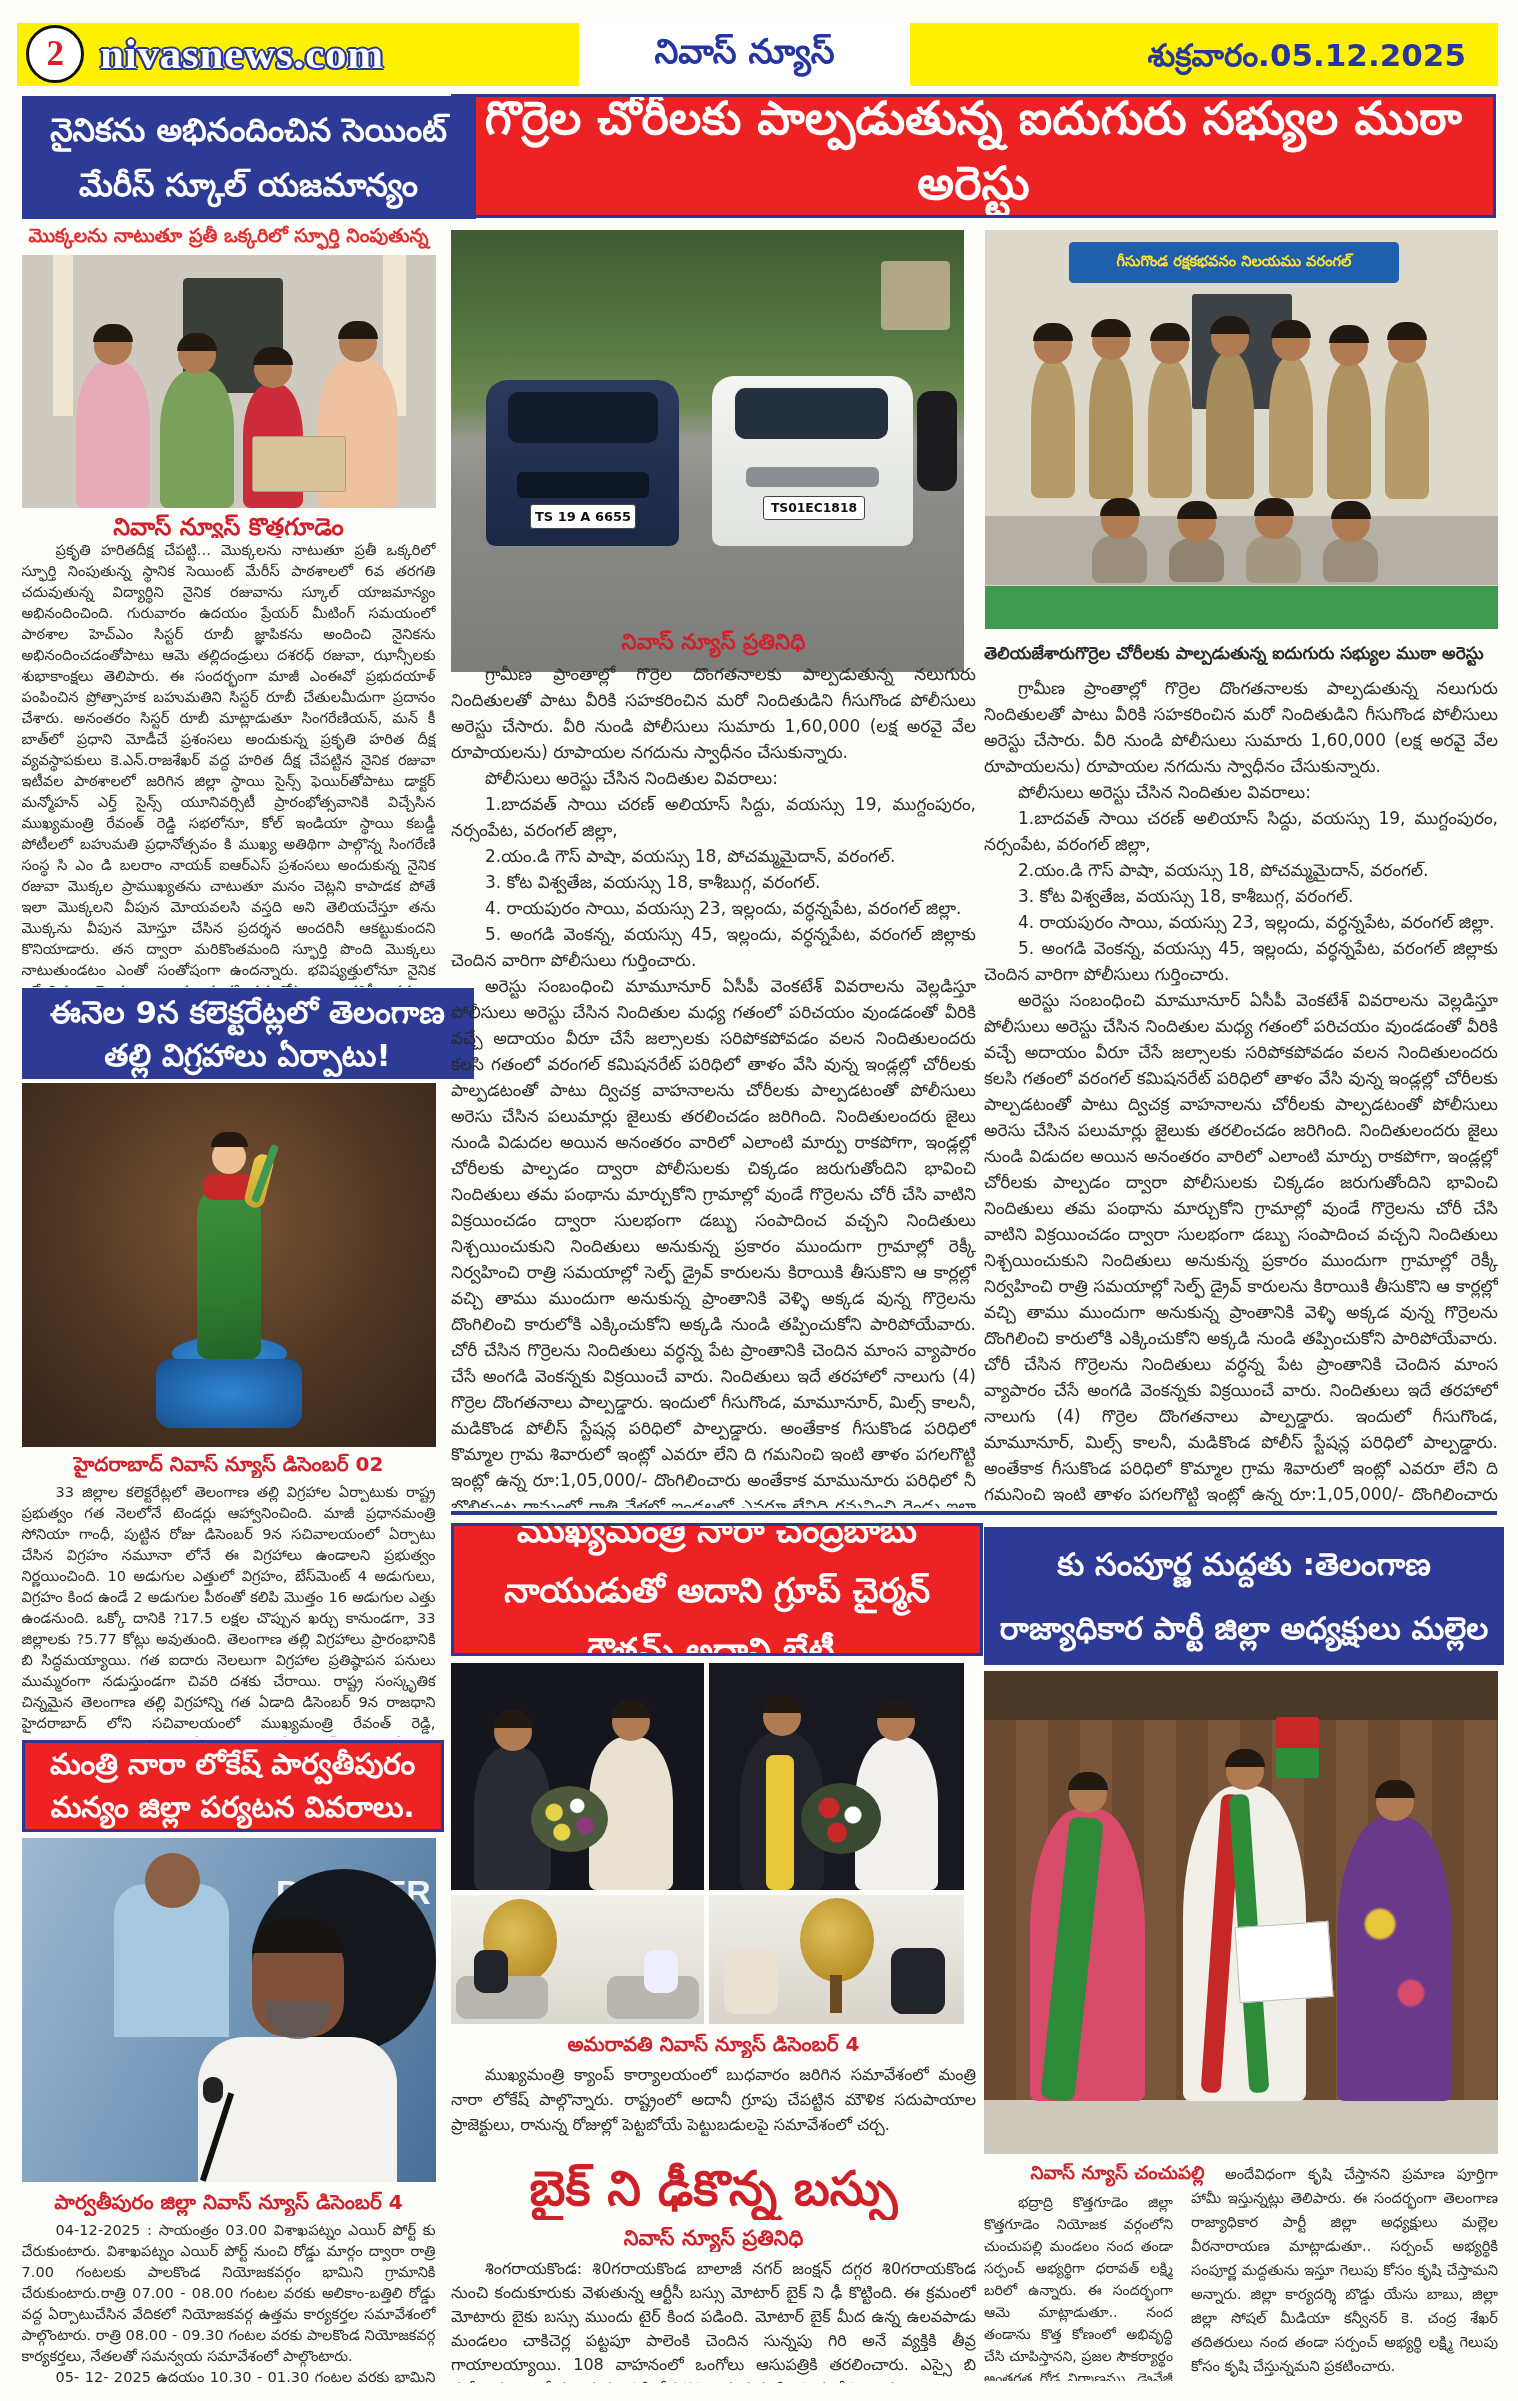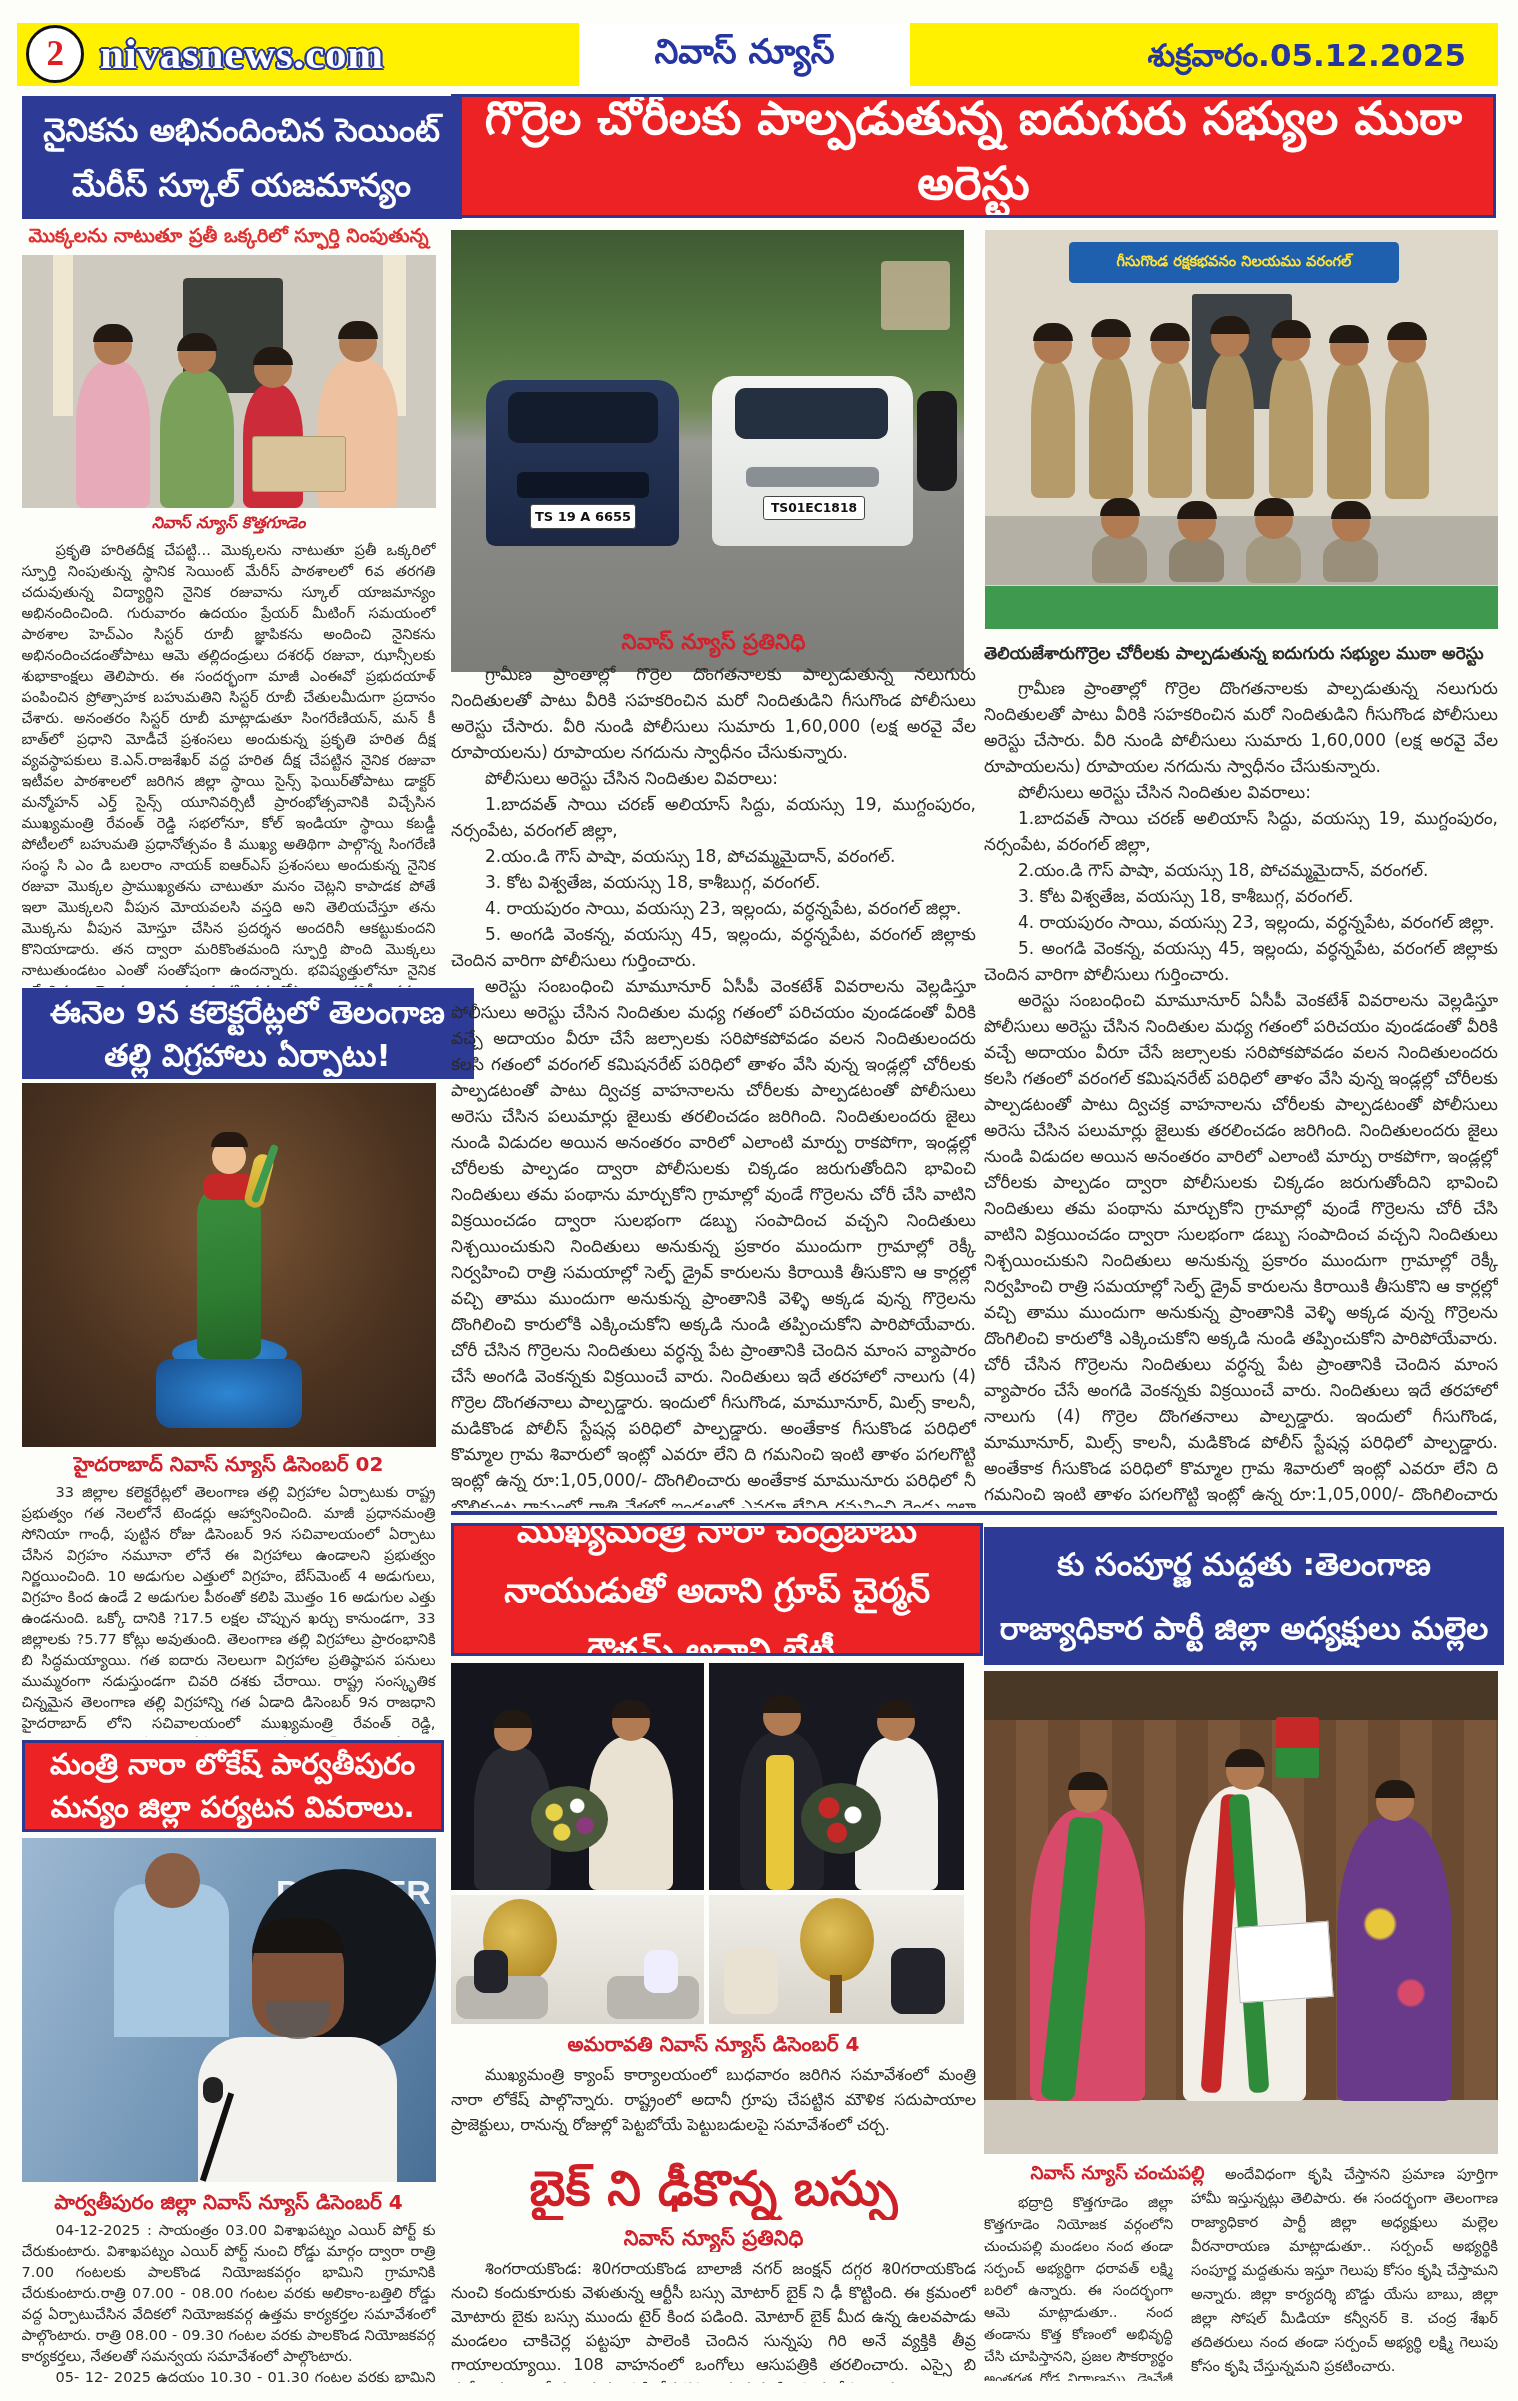--- a/index.html
+++ b/index.html
@@ -65,36 +65,36 @@
     </div>
     <div class="site">nivasnews.com</div>
     <div class="titlebox">
       <span>నివాస్ న్యూస్</span>
     </div>
     <div class="mdate">శుక్రవారం.05.12.2025</div>
   </div>
 
   <div class="hbox red" style="left:451px;top:94px;width:1039px;height:118px;font-size:46px;">గొర్రెల చోరీలకు పాల్పడుతున్న ఐదుగురు సభ్యుల ముఠా అరెస్టు</div>
 
-  <div class="hbox blue" style="left:21.5px;top:96px;width:414px;height:123px;font-size:32px;line-height:55px;padding:0 13px;">నైనికను అభినందించిన సెయింట్ మేరీస్ స్కూల్ యజమాన్యం</div>
+  <div class="hbox blue" style="left:21.5px;top:96px;width:414px;height:123px;font-size:32px;line-height:55px;padding:0 20px;">నైనికను అభినందించిన సెయింట్ మేరీస్ స్కూల్ యజమాన్యం</div>
   <div class="subhead" style="left:21.5px;top:224px;width:414px;height:28px;font-size:19px;">మొక్కలను నాటుతూ ప్రతీ ఒక్కరిలో స్ఫూర్తి నింపుతున్న నైనిక రజువా</div>
 
   <div class="ph" style="left:21.5px;top:255px;width:414px;height:253px;
        background:linear-gradient(180deg,#4a4238 0%,#d9c9a4 8%,#ead dbd 36%,#e9ddbd 38%,#b5936a 52%,#5a4a3e 62%,#6b564a 80%,#3f332e 100%);">
     <div class="abs" style="left:31px;top:0;width:20px;height:161px;background:#efe7d2;"></div>
     <div class="abs" style="left:361px;top:0;width:23px;height:161px;background:#efe7d2;"></div>
     <div class="abs" style="left:161px;top:23px;width:100px;height:115px;background:#3a3f3a;border-radius:4.6px;"></div>
     <div class="fig" style="left:54px;top:106px;width:74px;height:147px;background:#e6aab8;"></div>
     <div class="fig" style="left:138px;top:115px;width:74px;height:138px;background:#7aa05a;"></div>
     <div class="fig" style="left:221px;top:129px;width:60px;height:124px;background:#cc2b3a;"></div>
     <div class="fig" style="left:296px;top:103px;width:80px;height:150px;background:#eec2a0;"></div>
     <div class="abs" style="left:230px;top:181px;width:92px;height:54px;background:#d9c39a;border:1.5px solid #b09a70;border-radius:3.1px;"></div>
   </div>
 
-  <div class="byline" style="left:21.5px;top:513px;width:414px;height:24.6px;font-size:16px;font-style:italic;">నివాస్ న్యూస్  కొత్తగూడెం</div>
+  <div class="byline" style="left:21.5px;top:513px;width:414px;height:24.6px;font-size:24px;">నివాస్ న్యూస్  కొత్తగూడెం</div>
   <div class="body" style="left:21.5px;top:539px;width:414px;height:448px;font-size:14.6px;line-height:21px;">
     <p>ప్రకృతి హరితదీక్ష చేపట్టి...  మొక్కలను నాటుతూ ప్రతీ ఒక్కరిలో స్ఫూర్తి నింపుతున్న స్థానిక సెయింట్ మేరీస్ పాఠశాలలో 6వ తరగతి చదువుతున్న విద్యార్థిని నైనిక రజువాను స్కూల్ యాజమాన్యం అభినందించింది. గురువారం ఉదయం ప్రేయర్ మీటింగ్ సమయంలో పాఠశాల హెచ్ఎం సిస్టర్ రూబీ జ్ఞాపికను అందించి నైనికను అభినందించడంతోపాటు ఆమె తల్లిదండ్రులు దశరధ్ రజువా, ఝాన్సీలకు శుభాకాంక్షలు తెలిపారు. ఈ సందర్భంగా మాజీ ఎంఈవో ప్రభుదయాళ్ పంపించిన ప్రోత్సాహక బహుమతిని సిస్టర్ రూబీ చేతులమీదుగా ప్రదానం చేశారు. అనంతరం సిస్టర్ రూబీ మాట్లాడుతూ సింగరేణియన్, మన్ కీ బాత్‌లో ప్రధాని మోడీచే ప్రశంసలు అందుకున్న ప్రకృతి హరిత దీక్ష వ్యవస్థాపకులు కె.ఎన్.రాజశేఖర్ వద్ద హరిత దీక్ష చేపట్టిన నైనిక రజువా ఇటీవల పాఠశాలలో జరిగిన జిల్లా స్థాయి సైన్స్ ఫెయిర్‌తోపాటు డాక్టర్ మన్మోహన్ ఎర్త్ సైన్స్ యూనివర్సిటీ ప్రారంభోత్సవానికి విచ్చేసిన ముఖ్యమంత్రి రేవంత్ రెడ్డి సభలోనూ, కోల్ ఇండియా స్థాయి కబడ్డీ పోటీలలో బహుమతి ప్రధానోత్సవం కి ముఖ్య అతిథిగా పాల్గొన్న సింగరేణి సంస్థ సి ఎం డి బలరాం నాయక్ ఐఆర్ఎస్ ప్రశంసలు అందుకున్న నైనిక రజువా మొక్కల ప్రాముఖ్యతను చాటుతూ మనం చెట్లని కాపాడక పోతే ఇలా మొక్కలని వీపున మోయవలసి వస్తది అని తెలియచేస్తూ తను మొక్కను వీపున మోస్తూ చేసిన ప్రదర్శన అందరినీ ఆకట్టుకుందని కొనియాడారు. తన ద్వారా మరికొంతమంది స్ఫూర్తి పొంది మొక్కలు నాటుతుండటం ఎంతో సంతోషంగా ఉందన్నారు. భవిష్యత్తులోనూ నైనిక ఇదే విధంగా మొక్కలు నాటడం, సంరక్షించడంతోపాటు అందరికీ ఆదర్శంగా నిలవాలని, భవిష్యత్ తరాలకు మొక్కల పెంపకాన్ని తెలియజేయాలని సిస్టర్ రూబీ ఆకాంక్షించారు. ఈ కార్యక్రమంలో అసిస్టెంట్ హెచ్ఎం నిర్మల, ఉపాధ్యాయులు, విద్యార్థిని విద్యార్థులు పాల్గొన్నారు.</p>
   </div>
 
   <div class="hbox blue" style="left:21.5px;top:988px;width:414px;height:91px;font-size:31px;line-height:43px;padding:0 19px;">ఈనెల 9న కలెక్టరేట్లలో తెలంగాణ తల్లి విగ్రహాలు ఏర్పాటు!</div>
 
   <div class="ph" style="left:21.5px;top:1083px;width:414px;height:364px;
        background:radial-gradient(circle at 50% 38%,#7a5534 0%,#4a3220 62%,#35241a 100%);">
     <div class="abs" style="left:150px;top:253px;width:115px;height:35px;background:radial-gradient(#3a8fd8,#1f66b0);border-radius:50%;"></div>
     <div class="abs" style="left:134px;top:276px;width:146px;height:69px;background:radial-gradient(#2e86d4,#184f8e);border-radius:15.3px;"></div>

